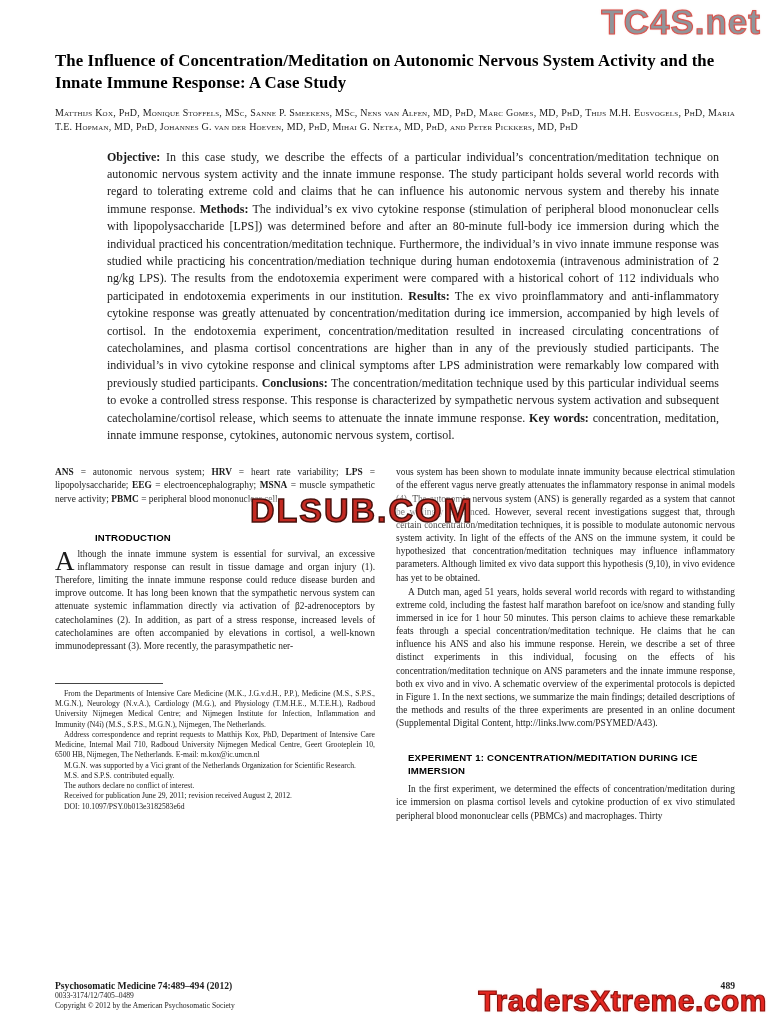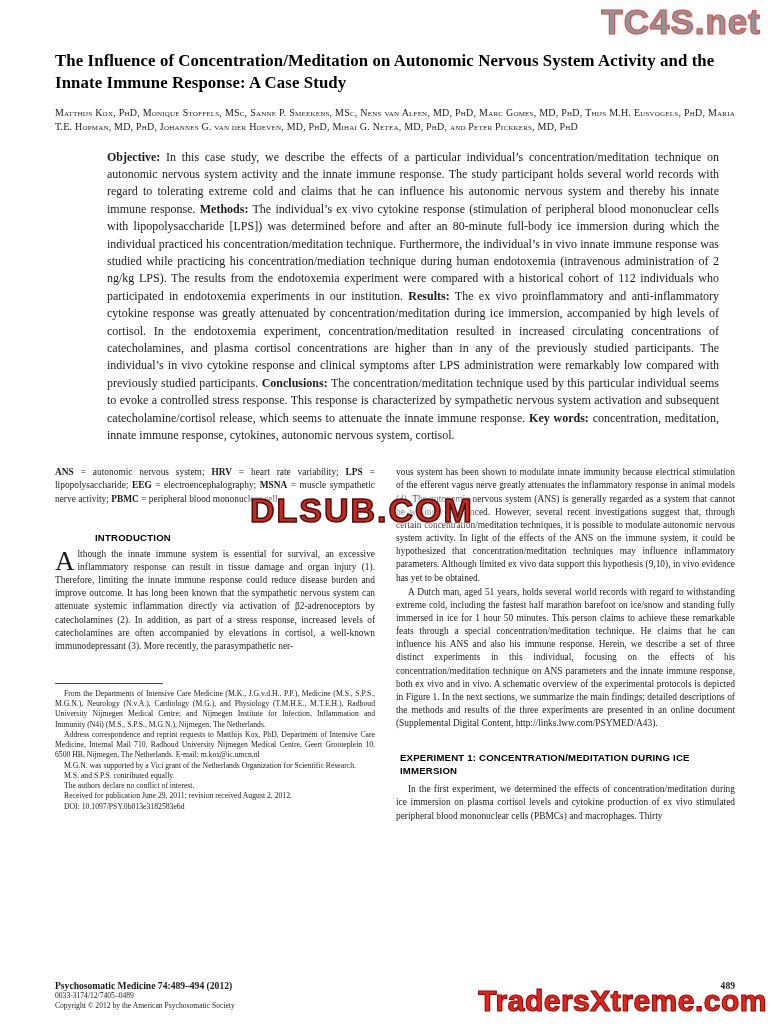--- a/index.html
+++ b/index.html
@@ -37,21 +37,21 @@
   .col-right{ flex:1; }
   .bodytext{
     font-size:9.4px; line-height:1.40; text-align:justify; margin:0;
   }
   .abbrev{ margin-bottom:26px; }
   .section-heading{
     font-family:"Liberation Sans", sans-serif;
     font-weight:bold; font-size:9.6px; letter-spacing:0.2px;
     margin:14px 0 5px 40px; color:#000;
   }
-  .section-heading.flush{ margin-left:4px; margin-top:22px; line-height:1.35; }
+  .section-heading.flush{ margin-left:12px; margin-top:22px; line-height:1.35; }
   .dropcap{
     float:left; font-size:27px; line-height:24px;
     padding-right:3px; padding-top:1px; font-weight:normal;
   }
   .indent{ text-indent:12px; }
   .footnote-rule{
     border:none; border-top:1px solid #444;
     width:108px; margin:30px 0 5px 0;
   }
   .footnotes{ font-size:7.7px; line-height:1.33; text-align:justify; }

